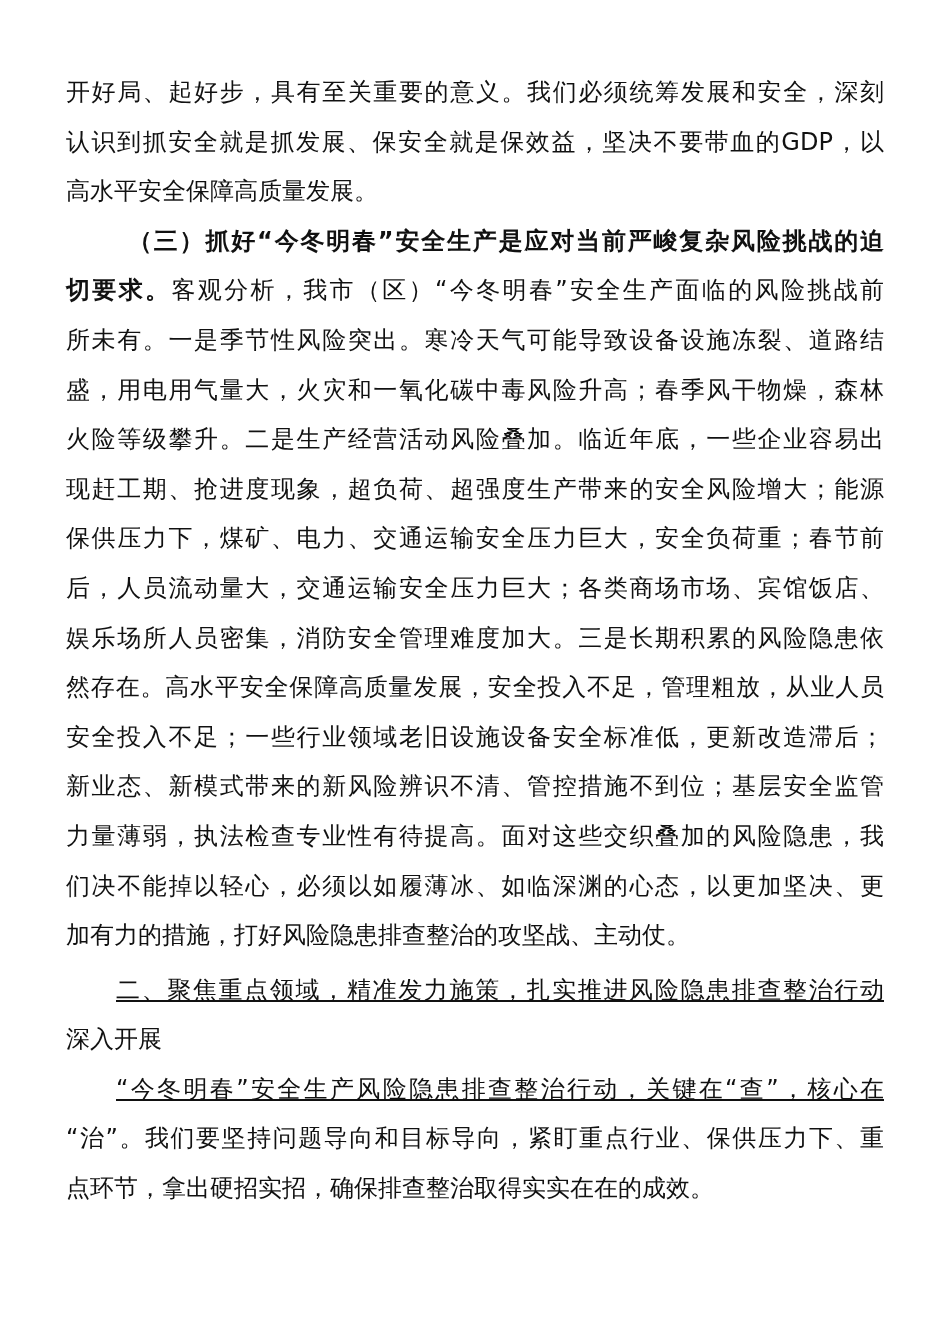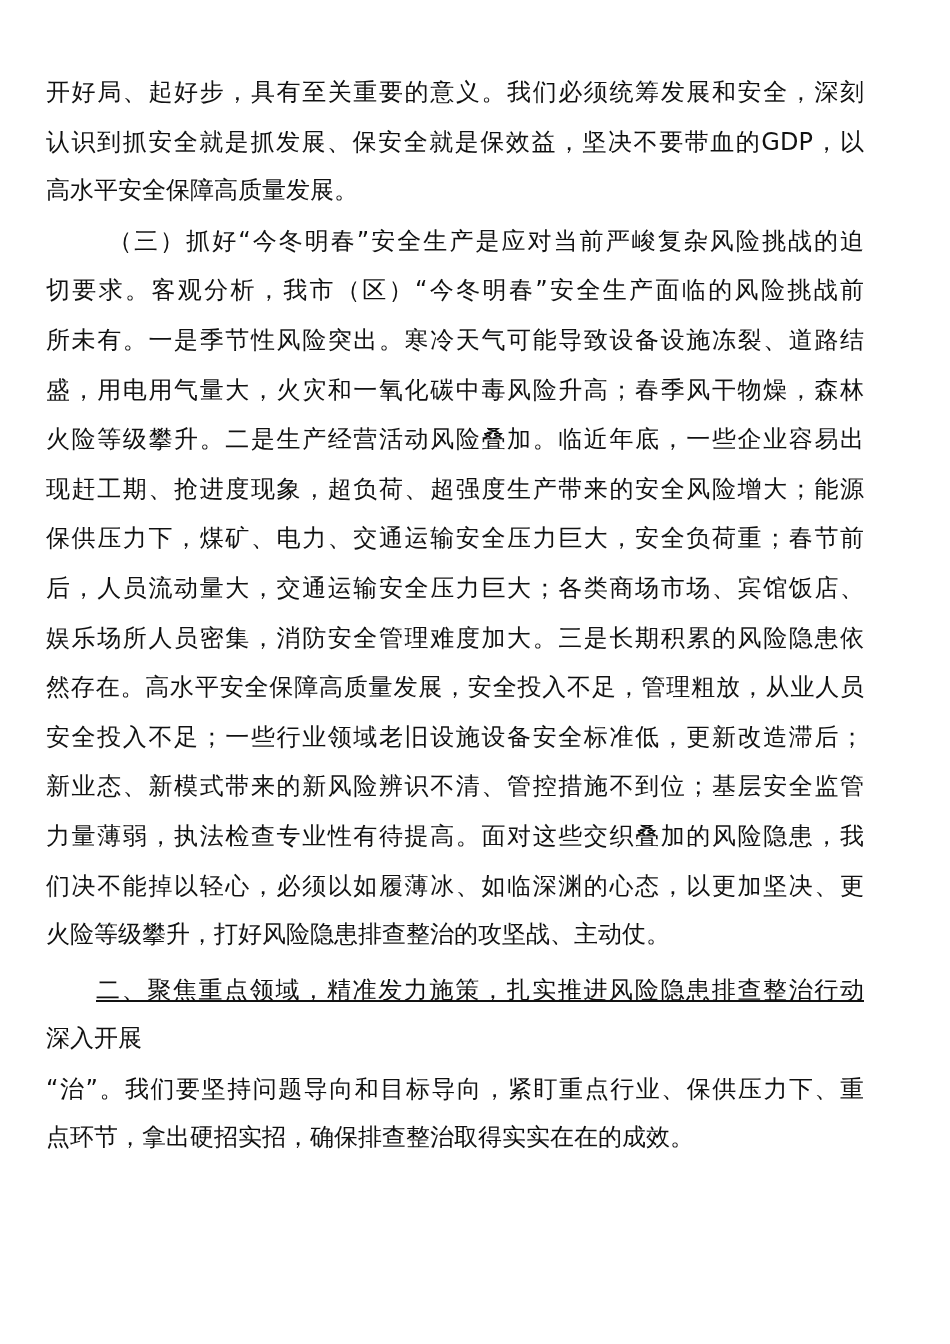--- a/index.html
+++ b/index.html
@@ -10,47 +10,46 @@
     body {
       width: 950px;
       height: 1344px;
       position: relative;
       overflow: hidden;
       font-family: "DejaVu Sans", "Liberation Sans", sans-serif;
       color: #111111;
     }
     .page {
       position: absolute;
-      left: 46px;
+      left: 66px;
       top: 68px;
       width: 818px;
     }
     .line {
       height: 49.6px;
       line-height: 49.6px;
       font-size: 24px;
       white-space: nowrap;
       overflow: visible;
       text-align: justify;
       text-align-last: justify;
       letter-spacing: 0px;
     }
     .line.last {
       text-align-last: left;
-      font-family: Liberation Mono, monospace;
     }
     .line.indent {
       padding-left: 50px;
       text-decoration: underline;
     }
     .line.indent-heading {
       padding-left: 62px;
     }
     .bold {
-      font-weight: normal;
+      font-weight: bold;
     }
     .gap {
       height: 5px;
     }
   </style>
 </head>
 <body>
 
 <div class="page">
 
@@ -68,28 +67,29 @@
     <div class="line">火险等级攀升。二是生产经营活动风险叠加。临近年底，一些企业容易出</div>
     <div class="line">现赶工期、抢进度现象，超负荷、超强度生产带来的安全风险增大；能源</div>
     <div class="line">保供压力下，煤矿、电力、交通运输安全压力巨大，安全负荷重；春节前</div>
     <div class="line">后，人员流动量大，交通运输安全压力巨大；各类商场市场、宾馆饭店、</div>
     <div class="line">娱乐场所人员密集，消防安全管理难度加大。三是长期积累的风险隐患依</div>
     <div class="line">然存在。高水平安全保障高质量发展，安全投入不足，管理粗放，从业人员</div>
     <div class="line">安全投入不足；一些行业领域老旧设施设备安全标准低，更新改造滞后；</div>
     <div class="line">新业态、新模式带来的新风险辨识不清、管控措施不到位；基层安全监管</div>
     <div class="line">力量薄弱，执法检查专业性有待提高。面对这些交织叠加的风险隐患，我</div>
     <div class="line">们决不能掉以轻心，必须以如履薄冰、如临深渊的心态，以更加坚决、更</div>
-    <div class="line last">火险等级攀升，打好风险隐患排查整治的攻坚战、主动仗。</div>
+    <div class="line last">加有力的措施，打好风险隐患排查整治的攻坚战、主动仗。</div>
   </div>
 
   <div class="gap"></div>
 
   <div>
     <div class="line indent">二、聚焦重点领域，精准发力施策，扎实推进风险隐患排查整治行动</div>
     <div class="line last">深入开展</div>
   </div>
 
   <div>
+    <div class="line indent">“今冬明春”安全生产风险隐患排查整治行动，关键在“查”，核心在</div>
     <div class="line">“治”。我们要坚持问题导向和目标导向，紧盯重点行业、保供压力下、重</div>
     <div class="line last">点环节，拿出硬招实招，确保排查整治取得实实在在的成效。</div>
   </div>
 
 </div>
 
 </body></html>

